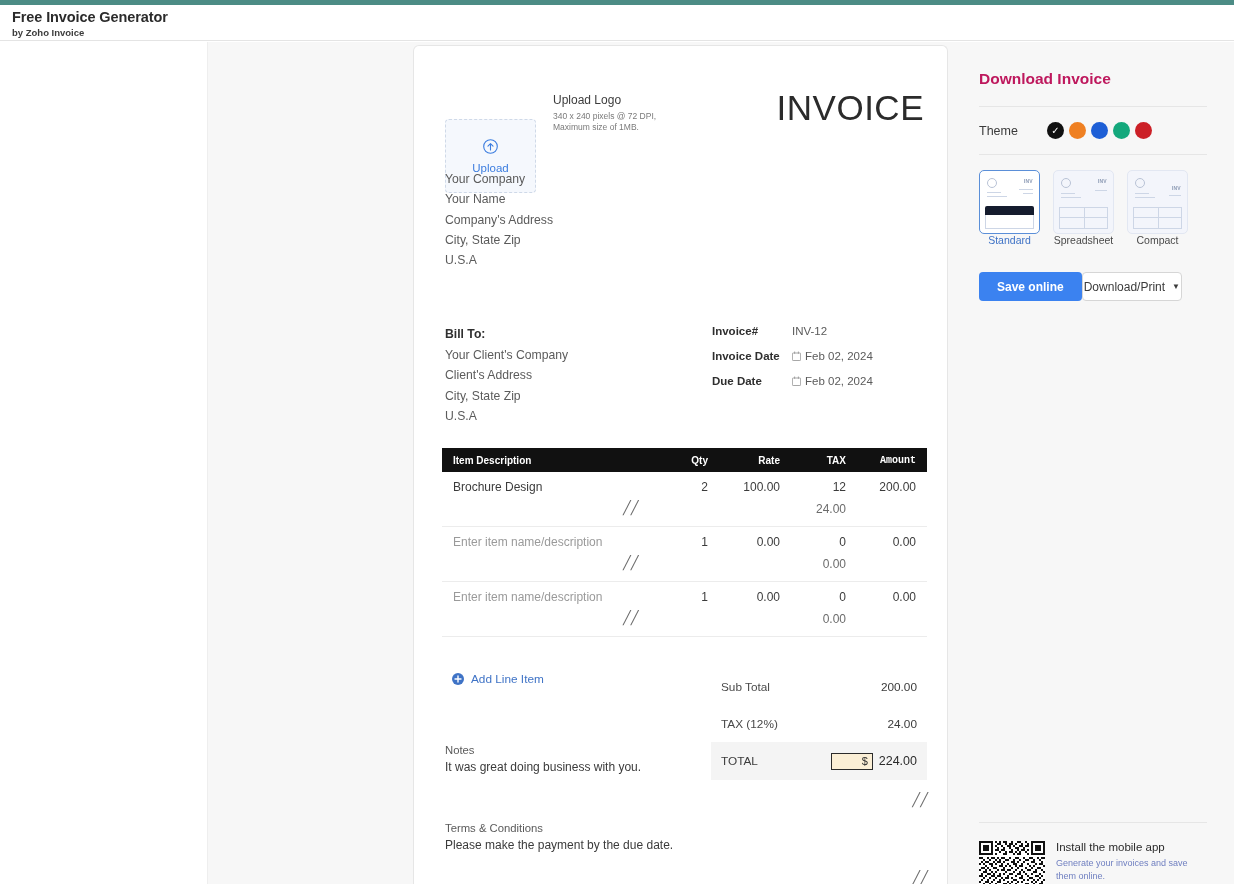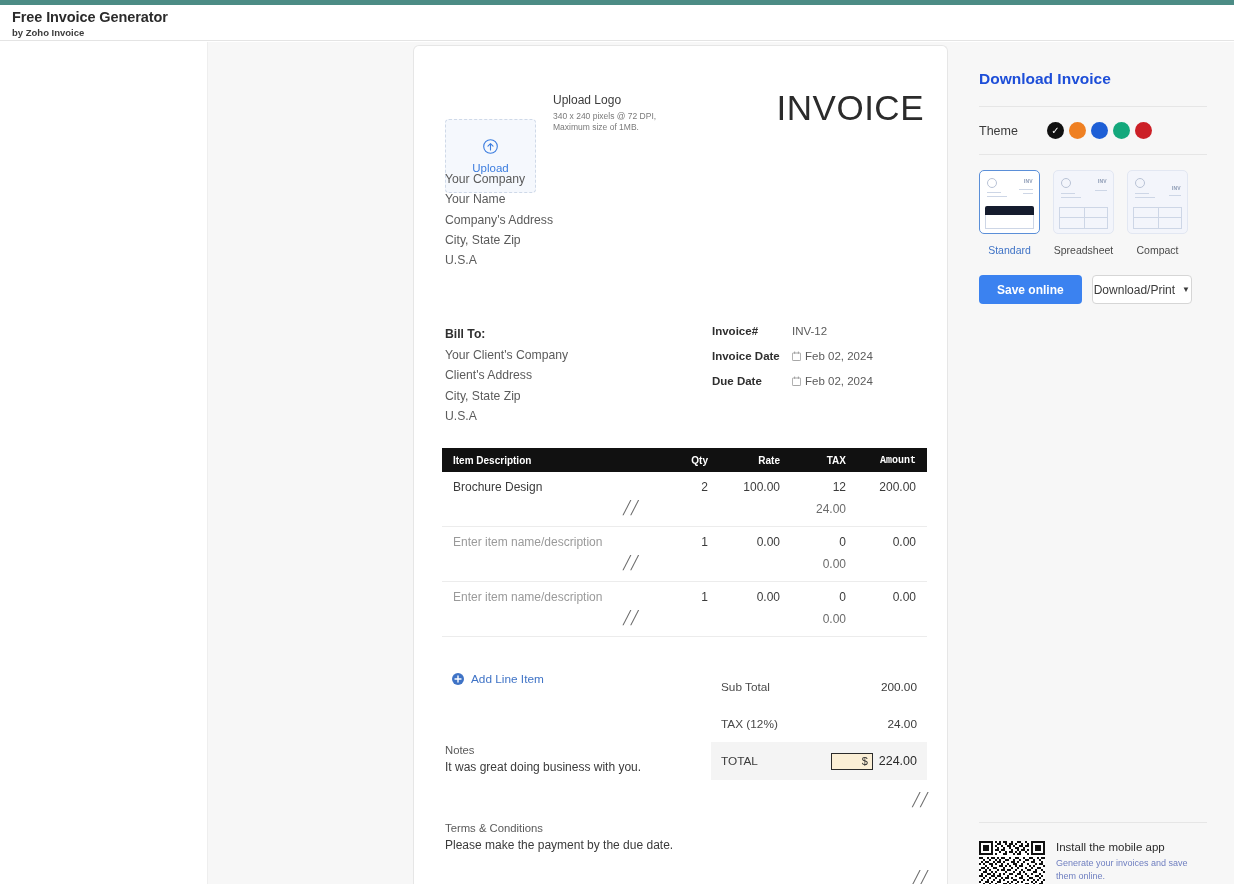--- a/index.html
+++ b/index.html
@@ -129,50 +129,50 @@
   .total-amt { font-size: 12.5px; color: #2b2b2b; margin-left: 6px; }
 
   
   .notes { position: absolute; left: 31px; top: 698px; width: 485px; }
   .sec-label { font-size: 11.3px; color: #5a5a5a; }
   .sec-text { font-size: 12px; color: #3b3b3b; margin-top: 4px; }
   .sec-grip { position: absolute; right: 2px; font-size: 13px; color: #6b6b6b; line-height: 12px; }
 
   
   .right-panel { position: absolute; left: 979px; top: 28px; width: 228px; }
-  .rp-title { font-size: 15.5px; font-weight: bold; color: #1d4ed8; }
+  .rp-title { font-size: 15.5px; font-weight: bold; color: #be185d; }
   .rp-div { height: 1px; background: #e6e6e6; margin: 18px 0 0 0; }
   .theme-row { display: flex; align-items: center; height: 47px; }
   .theme-lbl { font-size: 12.5px; color: #3b3b3b; width: 68px; }
   .swatch {
     width: 17px; height: 17px; border-radius: 50%; margin-right: 5px;
     display: flex; align-items: center; justify-content: center; cursor: pointer;
   }
   .swatch .chk { color: #ffffff; font-size: 10px; line-height: 1; }
 
   .tpl-row { display: flex; gap: 13px; margin-top: 15px; }
   .tpl { width: 61px; cursor: pointer; }
   .tpl-thumb {
     width: 61px; height: 64px; border-radius: 5px; position: relative;
     background: #ffffff; border: 1px solid #dfe4ee;
   }
   .tpl.sel .tpl-thumb { border: 1.5px solid #5b8fd8; background: #ffffff; }
   .tpl:not(.sel) .tpl-thumb { background: #f3f5fb; border-color: #e2e7f2; }
-  .tpl-cap { text-align: center; font-size: 10.5px; color: #4a4a4a; margin-top: 10px; }
+  .tpl-cap { text-align: center; font-size: 10.5px; color: #4a4a4a; margin-top: 0; }
   .tpl.sel .tpl-cap { color: #3f73c6; }
   .th-circle { position: absolute; left: 7px; top: 7px; width: 10px; height: 10px; border: 1px solid #b9c3d6; border-radius: 50%; }
   .th-inv { position: absolute; right: 6px; top: 7px; font-size: 5px; color: #8d9bb5; font-weight: bold; letter-spacing: 0.3px; }
   .th-l { position: absolute; height: 1px; background: #cdd6e6; }
   .th-dark { position: absolute; left: 5px; right: 5px; top: 35px; height: 9px; background: #151c2e; border-radius: 2px 2px 0 0; }
   .th-body { position: absolute; left: 5px; right: 5px; top: 44px; bottom: 4px; border: 1px solid #cdd6e6; border-top: none; }
   .th-grid { position: absolute; left: 5px; right: 5px; top: 36px; bottom: 4px; border: 1px solid #cdd6e6; }
   .th-grid::after { content: ""; position: absolute; left: 50%; top: 0; bottom: 0; width: 1px; background: #cdd6e6; }
   .th-grid::before { content: ""; position: absolute; left: 0; right: 0; top: 9px; height: 1px; background: #cdd6e6; }
 
-  .btn-row { display: flex; gap: 10px; margin-top: 19px; }
+  .btn-row { display: flex; margin-top: 26px; }
   .btn-save {
     background: #3b82f0; color: #ffffff; border: none; border-radius: 4px;
     height: 29px; padding: 0 18px; font-size: 12px; cursor: pointer;
     font-family: "Liberation Sans", sans-serif; font-weight: bold;
   }
   .btn-dl {
     background: #ffffff; color: #3b3b3b; border: 1px solid #d6d6d6; border-radius: 4px;
     height: 29px; padding: 0 1px; font-size: 12px; cursor: pointer;
     font-family: "Liberation Sans", sans-serif;
     display: flex; align-items: center; gap: 7px;

